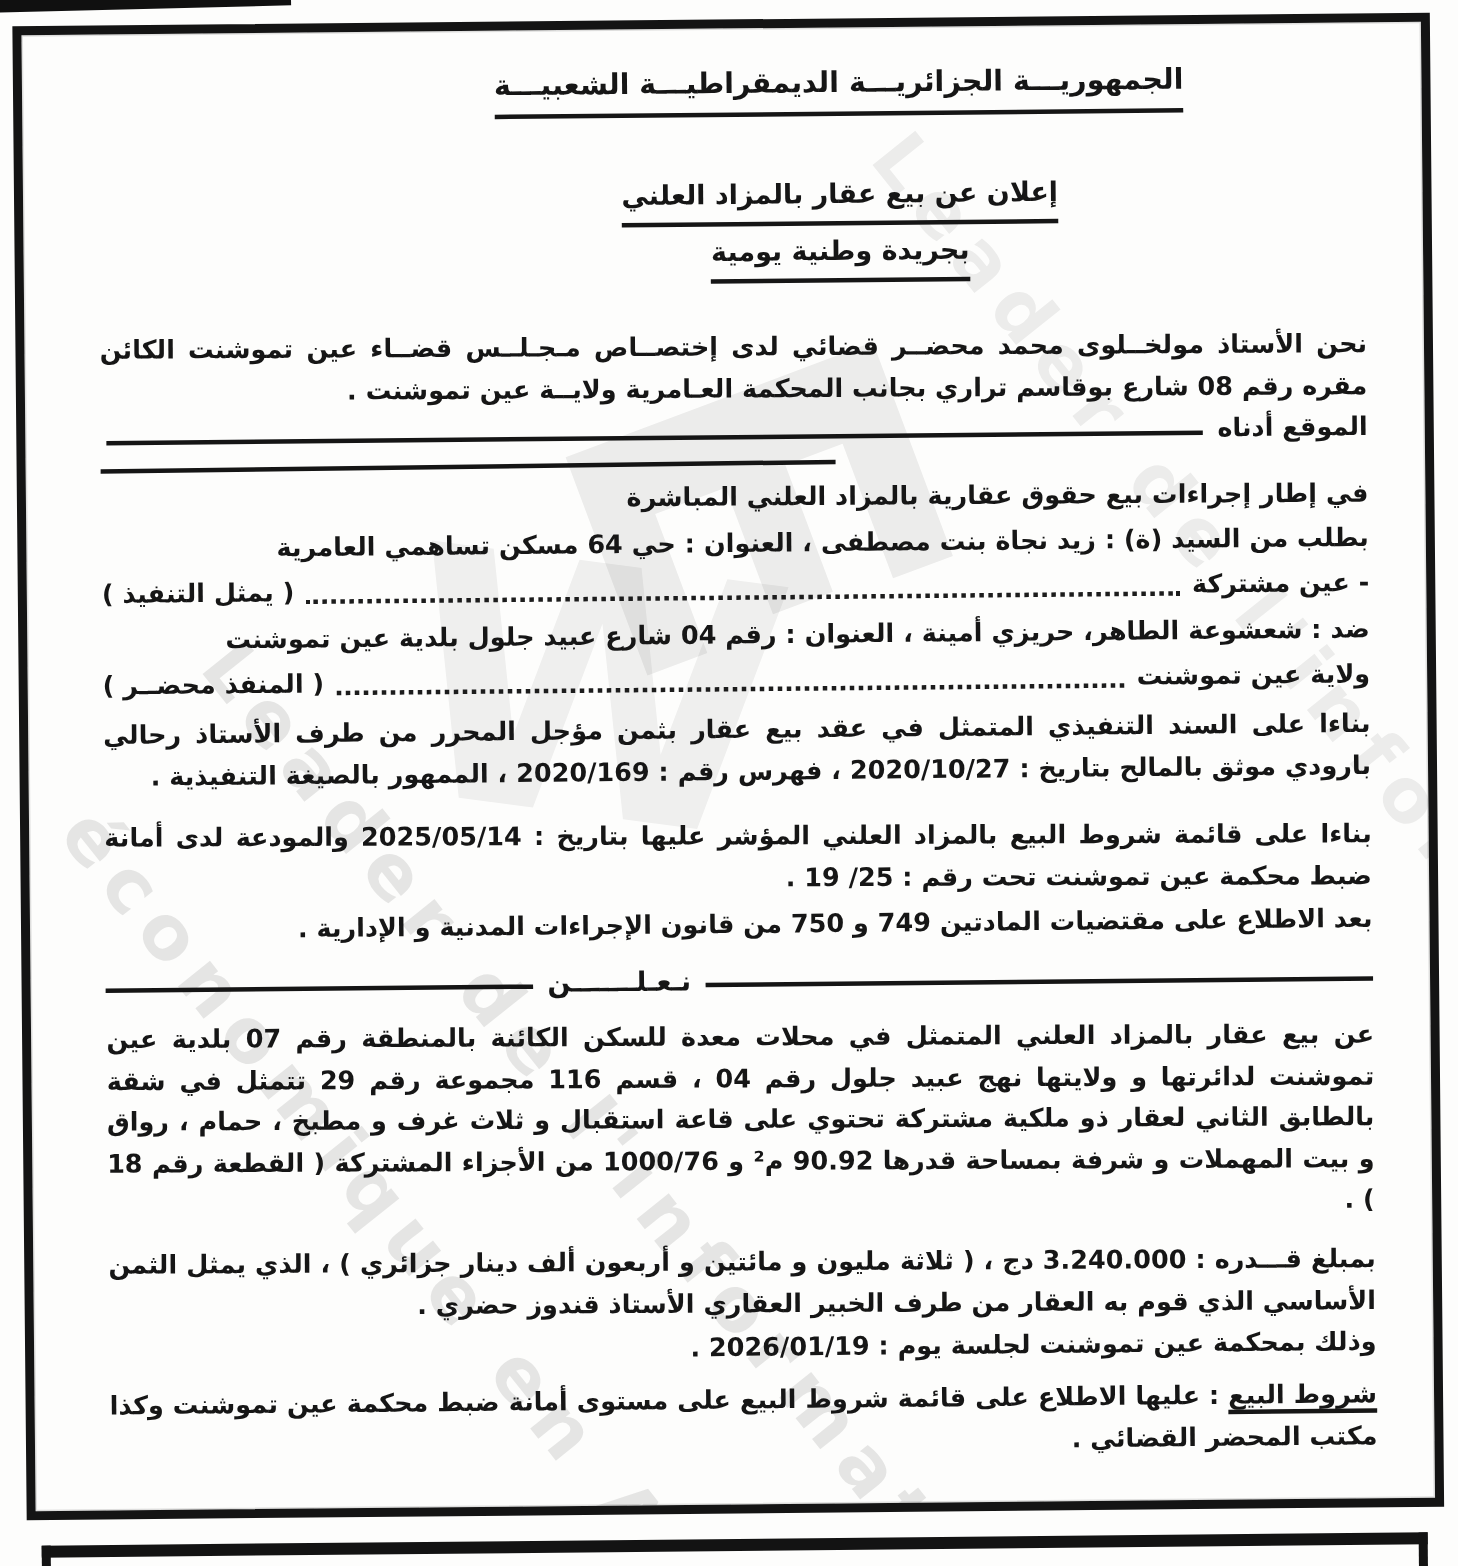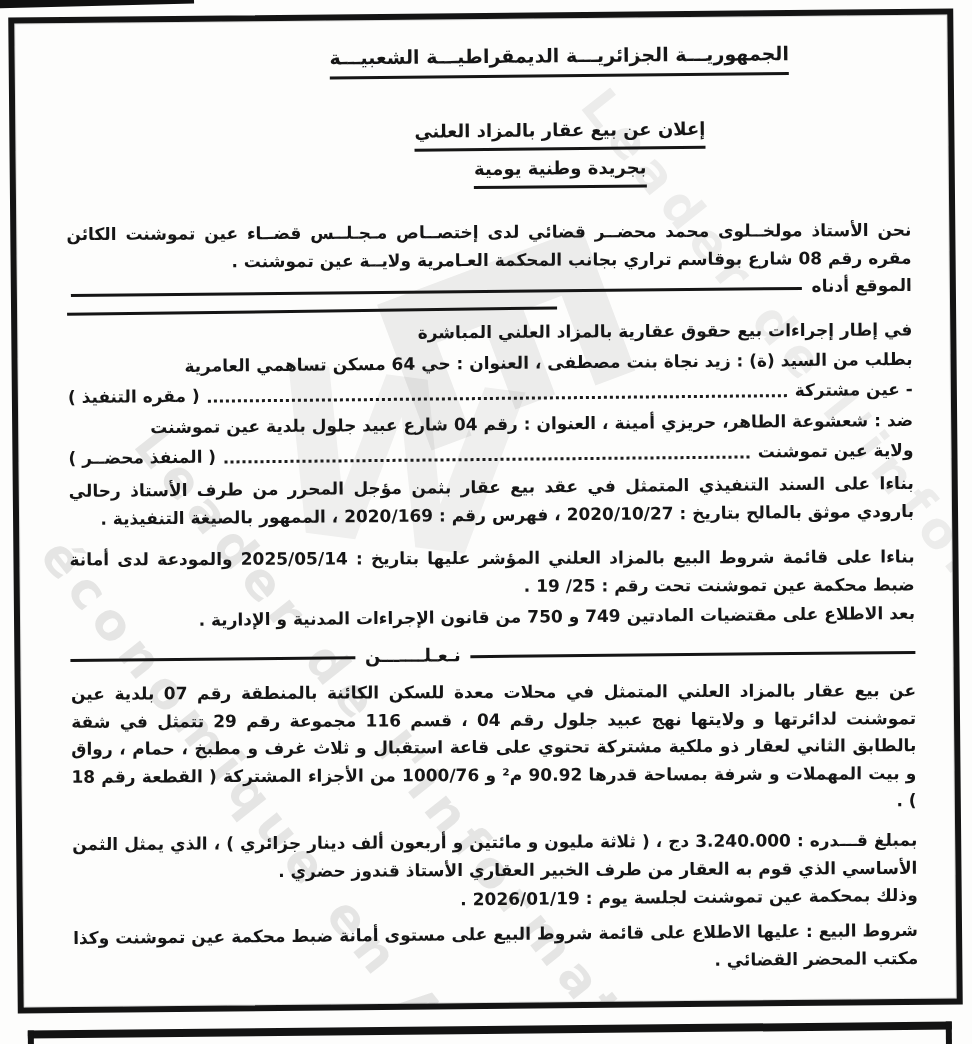--- a/index.html
+++ b/index.html
@@ -56,21 +56,21 @@
   
   .announce{display:flex;align-items:center;margin-top:10px;}
   .announce .line{height:3.5px;background:#151515;}
   .announce .r{flex:1.25;}
   .announce .l{flex:0.8;}
   .announce .w{flex:0 0 auto;padding:0 10px;font-size:18px;transform:translateY(-2px);}
   .prop{margin-top:8px;transform:rotate(0.3deg);}
   .price{margin-top:12px;transform:rotate(0.25deg);}
   .sess{margin-top:2px;}
   .terms{margin-top:8px;}
-  .terms .u{text-decoration-thickness:2.5px;text-underline-offset:4px;}
+  .terms .u{text-decoration:underline;text-decoration-thickness:2.5px;text-underline-offset:4px;}
   .closing{margin-top:24px;text-align:center;transform:translateX(58px);}
 </style>
 </head>
 <body>
 
 <div class="page">
 
   <div class="prev-frame"></div>
 
   <div class="frame">
@@ -105,21 +105,21 @@
       </div>
       <div class="rule-full"></div>
 
       <p class="para proc">في إطار إجراءات بيع حقوق عقارية بالمزاد العلني المباشرة</p>
 
       <p class="para line-p">بطلب من السيد (ة) : زيد نجاة بنت مصطفى ،  العنوان : حي 64 مسكن تساهمي  العامرية</p>
 
       <div class="dot-row">
         <span class="city">- عين مشتركة</span>
         <div class="dots"></div>
-        <span class="role">( مقره التنفيذ )</span>
+        <span class="role">( يمثل التنفيذ )</span>
       </div>
 
       <p class="para line-p">ضد :  شعشوعة الطاهر، حريزي أمينة ، العنوان : رقم 04 شارع عبيد جلول بلدية عين تموشنت</p>
 
       <div class="dot-row">
         <span class="city">ولاية عين تموشنت</span>
         <div class="dots"></div>
         <span class="role">( المنفذ محضــر )</span>
       </div>
 

